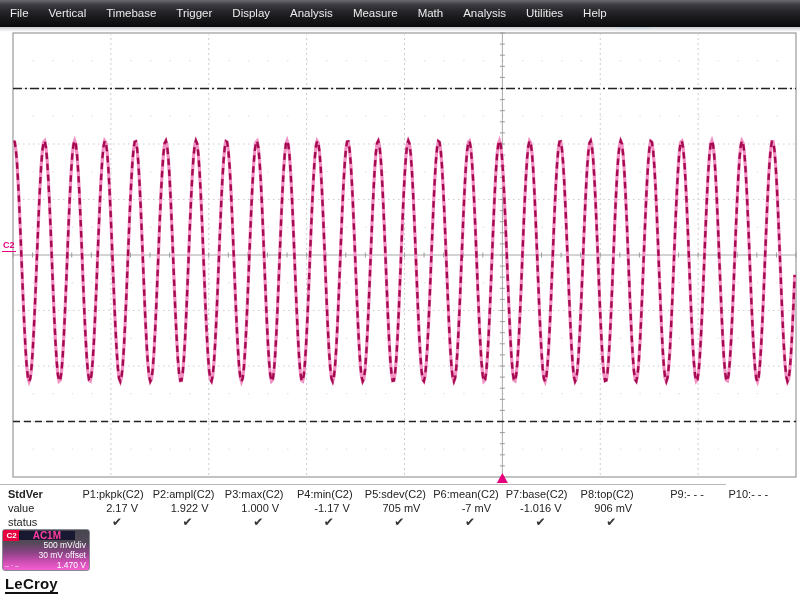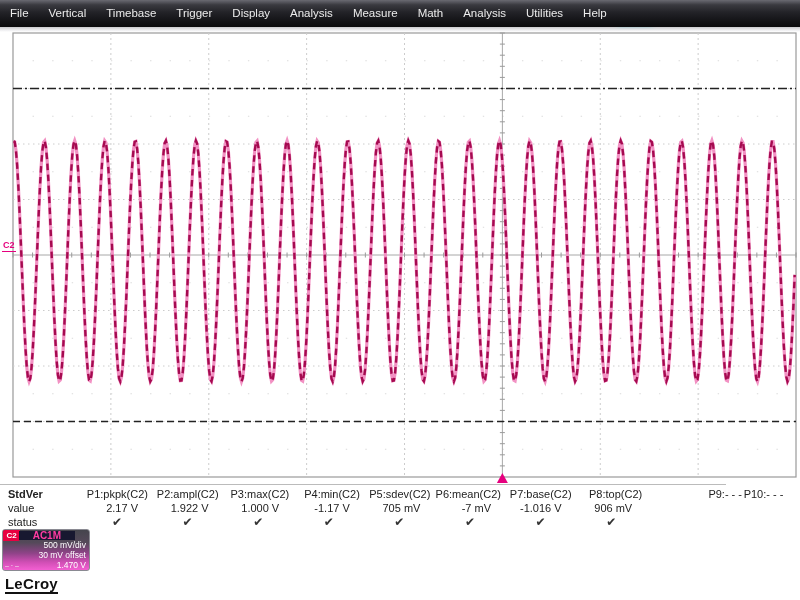--- a/index.html
+++ b/index.html
@@ -35,21 +35,21 @@
   
   #plot { position:absolute; left:0; top:0; }
   #c2-marker { position:absolute; left:2px; top:240px; color:#e6007e; font-size:9px;
     font-weight:bold; border-bottom:1px solid #e6007e; padding:0 1px; line-height:11px; }
 
   
   #mtable { position:absolute; left:0; top:484px; width:726px; height:46px;
     border-top:1px solid #bbb; background:#fff; font-size:11px; color:#222; }
   .mrow-label { position:absolute; left:8px; }
   .mcell { position:absolute; width:70px; }
-  .mcell.hd { text-align:right; }
+  .mcell.hd { text-align:center; }
   .mcell.val { text-align:right; padding-right:10px; }
   .mcell.st  { text-align:right; padding-right:26px; color:#333; font-size:12px; }
 
   
   #chbox { position:absolute; left:2px; top:529px; width:88px; height:42px;
     border:1px solid #8a8a92; border-radius:3px; overflow:hidden;
     background:linear-gradient(to bottom,#45454d 0%,#55495a 32%,#8f4388 58%,#cf4eb4 80%,#f35fd2 100%);
     color:#fff; font-size:8.5px; line-height:8.6px; text-align:right; padding:1px 3px 0 2px; }
   #ch-tab { position:absolute; left:0; top:0; width:17px; height:11px; background:#e80040;
     color:#fff; font-weight:bold; font-size:8px; text-align:center; line-height:11px;
@@ -237,21 +237,21 @@
       <div class="mcell st" style="left: 360.4px; top: 30px;">✔</div>
       <div class="mcell hd" style="left: 431px; top: 3px;">P6:mean(C2)</div>
       <div class="mcell val" style="left: 431px; top: 17px;">-7 mV</div>
       <div class="mcell st" style="left: 431px; top: 30px;">✔</div>
       <div class="mcell hd" style="left: 501.6px; top: 3px;">P7:base(C2)</div>
       <div class="mcell val" style="left: 501.6px; top: 17px;">-1.016 V</div>
       <div class="mcell st" style="left: 501.6px; top: 30px;">✔</div>
       <div class="mcell hd" style="left: 572.2px; top: 3px;">P8:top(C2)</div>
       <div class="mcell val" style="left: 572.2px; top: 17px;">906 mV</div>
       <div class="mcell st" style="left: 572.2px; top: 30px;">✔</div>
-      <div class="mcell hd" style="left: 672px; top: 3px;">P9:- - -</div>
+      <div class="mcell hd" style="left: 652px; top: 3px;">P9:- - -</div>
       <div class="mcell hd" style="left: 713.4px; top: 3px;">P10:- - -</div>
       <div class="mcell hd" style="left: 784px; top: 3px;">P11:- - -</div>
     </div>
 
   <div id="chbox">
     <div id="ch-tab">C2</div>
     <div id="ch-coupling">AC1M</div>
     <div class="ch-line" style="margin-top:10px">500 mV/div</div>
     <div class="ch-line">30 mV offset</div>
     <div class="ch-line lv-line">

